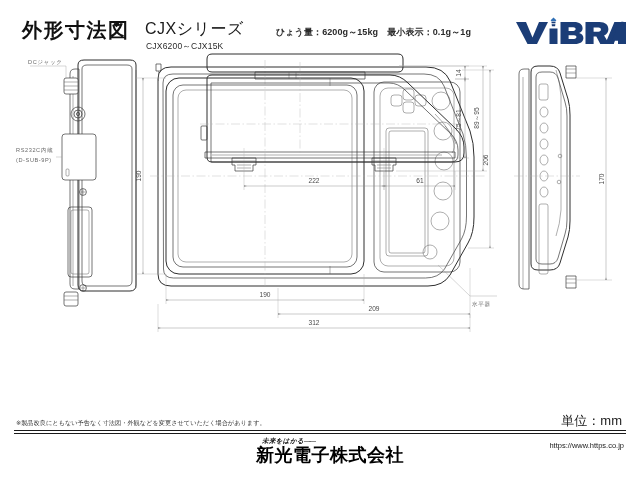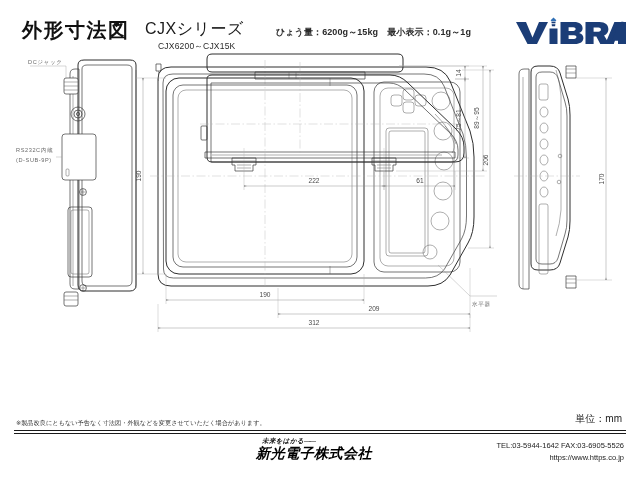--- a/index.html
+++ b/index.html
@@ -18,21 +18,21 @@
     position:absolute;left:22px;top:17px;
     font-family:"DejaVu Sans","Liberation Sans",sans-serif;
     font-size:20px;font-weight:bold;letter-spacing:1.5px;color:#111;
   }
   #series-name{
     position:absolute;left:145px;top:19px;
     font-size:16px;font-weight:normal;letter-spacing:.5px;color:#1a1a1a;
   }
   #series-range{
     position:absolute;left:146px;top:41px;
-    font-size:8.5px;letter-spacing:.2px;color:#2a2a2a;margin-left:12px;
+    font-size:8.5px;letter-spacing:.2px;color:#2a2a2a;
   }
   #spec-line{
     position:absolute;left:276px;top:26px;
     font-size:9px;letter-spacing:.1px;color:#2b2b2b;white-space:nowrap;font-weight:bold;
   }
 
   
   #logo{position:absolute;right:14px;top:17px;height:26px;}
   #logo svg{display:block;}
 
@@ -40,42 +40,42 @@
   #drawing{position:absolute;left:0;top:52px;width:640px;height:368px;}
   #drawing svg{display:block;}
 
   
   #footnote{
     position:absolute;left:16px;top:419px;
     font-size:6.2px;color:#333;letter-spacing:0;
   }
   #unit-note{
     position:absolute;right:18px;top:412px;
-    font-size:10px;color:#222;
+    font-size:13px;color:#222;
   }
   #rule{
     position:absolute;left:14px;top:430px;width:612px;height:0;
     border-top:1.6px solid #1a1a1a;
   }
   #rule2{
     position:absolute;left:14px;top:433px;width:612px;height:0;
     border-top:.7px solid #1a1a1a;
   }
   #company{
     position:absolute;left:256px;top:437px;text-align:left;
   }
   #company-tagline{
     font-size:6.5px;font-style:italic;font-weight:bold;letter-spacing:.4px;color:#111;
     margin:0 0 0 6px;white-space:nowrap;
   }
   #company-tagline .dash{letter-spacing:-1px;}
   #company-name{
     font-family:"DejaVu Sans","Liberation Sans",sans-serif;
-    font-size:14px;font-weight:bold;letter-spacing:.5px;color:#000;
-    margin:0;line-height:1.05;white-space:nowrap;font-style:italic;
+    font-size:18px;font-weight:bold;letter-spacing:.5px;color:#000;
+    margin:0;line-height:1.05;white-space:nowrap;
   }
   #contact{
     position:absolute;right:16px;top:440px;text-align:right;
     font-size:7.5px;line-height:1.55;color:#222;
   }
   #contact div{white-space:nowrap;}
 
   
   .dim{font-family:"Liberation Sans",sans-serif;font-size:6.6px;fill:#4a4a4a;}
   .dimv{font-family:"Liberation Sans",sans-serif;font-size:6.6px;fill:#4a4a4a;}
@@ -405,17 +405,16 @@
   <div id="unit-note">単位：mm</div>
   <div id="rule"></div>
   <div id="rule2"></div>
 
   <div id="company">
     <p id="company-tagline"><span>未来をはかる</span><span class="dash">――</span></p>
     <p id="company-name">新光電子株式会社</p>
   </div>
 
   <div id="contact">
-    <div>TEL:03-5944-1642  FAX:03-6905-5526</div>
     <div>https://www.https.co.jp</div>
   </div>
 
 </div>
 
 </body></html>

